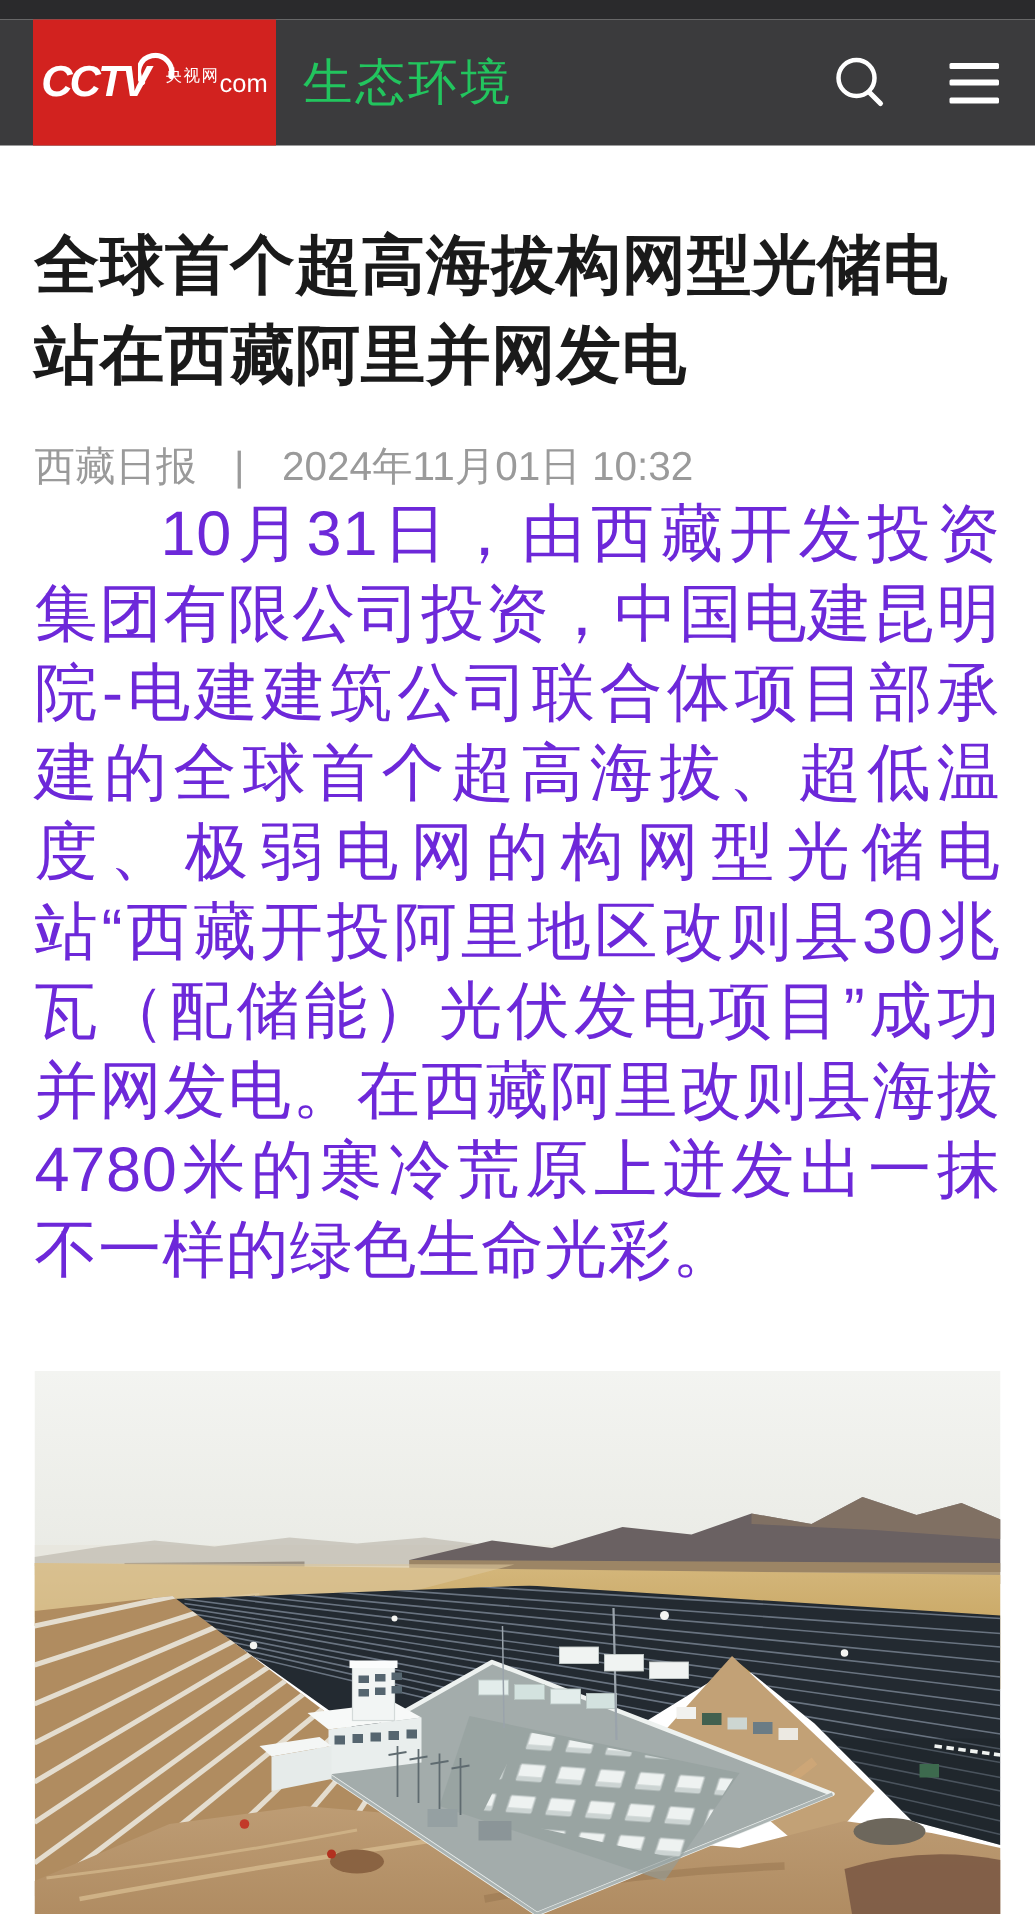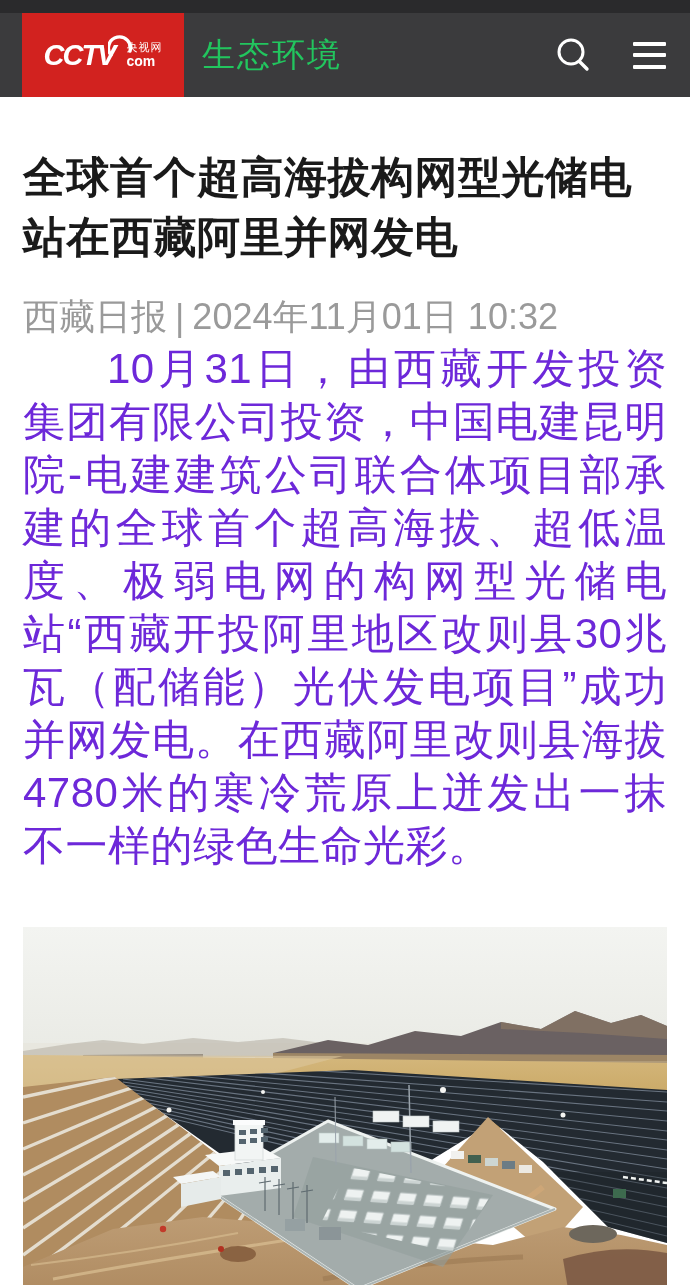--- a/index.html
+++ b/index.html
@@ -21,41 +21,41 @@
     position:absolute; left:22px; top:0; width:162px; height:84px;
     background:#d2221f; color:#fff;
     display:flex; align-items:center; justify-content:center;
     cursor:pointer;
   }
   .logo-cctv {
     font-weight:bold; font-style:italic; font-size:29px;
     letter-spacing:-2px; line-height:1;
   }
   .logo-swoosh { margin:0 0 14px -6px; }
-  .logo-col { display:flex; flex-direction:column; align-items:flex-start; margin-left:-8px; line-height:1; }
+  .logo-col { display:flex; flex-direction:row; align-items:flex-start; margin-left:-8px; line-height:1; }
   .logo-cn { font-size:11px; letter-spacing:1px; }
-  .logo-com { font-size:14px; font-weight:bold; letter-spacing:0; margin-top:1px; }
+  .logo-com { font-size:17px; font-weight:normal; letter-spacing:0; margin-top:1px; }
   .section-title {
     margin-left:202px; color:#22c55e; font-size:33px; letter-spacing:2px;
   }
   .header-icons { margin-left:auto; display:flex; align-items:center; gap:40px; padding-right:24px; }
   .icon-btn { cursor:pointer; display:block; }
   .menu-icon { width:33px; height:27px; display:flex; flex-direction:column; justify-content:space-between; }
   .menu-icon span { display:block; height:4px; background:#fff; border-radius:1px; }
 
   
   main { padding:0 23px; }
   h1.article-title {
     margin:50px 0 0 0;
     font-size:43px; line-height:60px; font-weight:700;
     color:#1a1a1a; letter-spacing:0.5px;
   }
   .byline {
-    margin-top:26px; font-size:36px; color:#9a9a9a;
-    display:flex; align-items:center; gap:8px;
+    margin-top:26px; font-size:27px; color:#9a9a9a;
+    display:flex; align-items:center; gap:25px;
   }
   p.body-para {
     margin:0; font-size:42px; line-height:53px; color:#6d28d9;
     text-align:justify; text-indent:2em; letter-spacing:0.5px;
   }
   .para-1 { margin-top:56px; }
   .para-2 { margin-top:61px; }
   figure.article-photo { margin:55px 0 0 0; width:644px; height:362px; }
   figure.article-photo svg { display:block; }
 </style>

